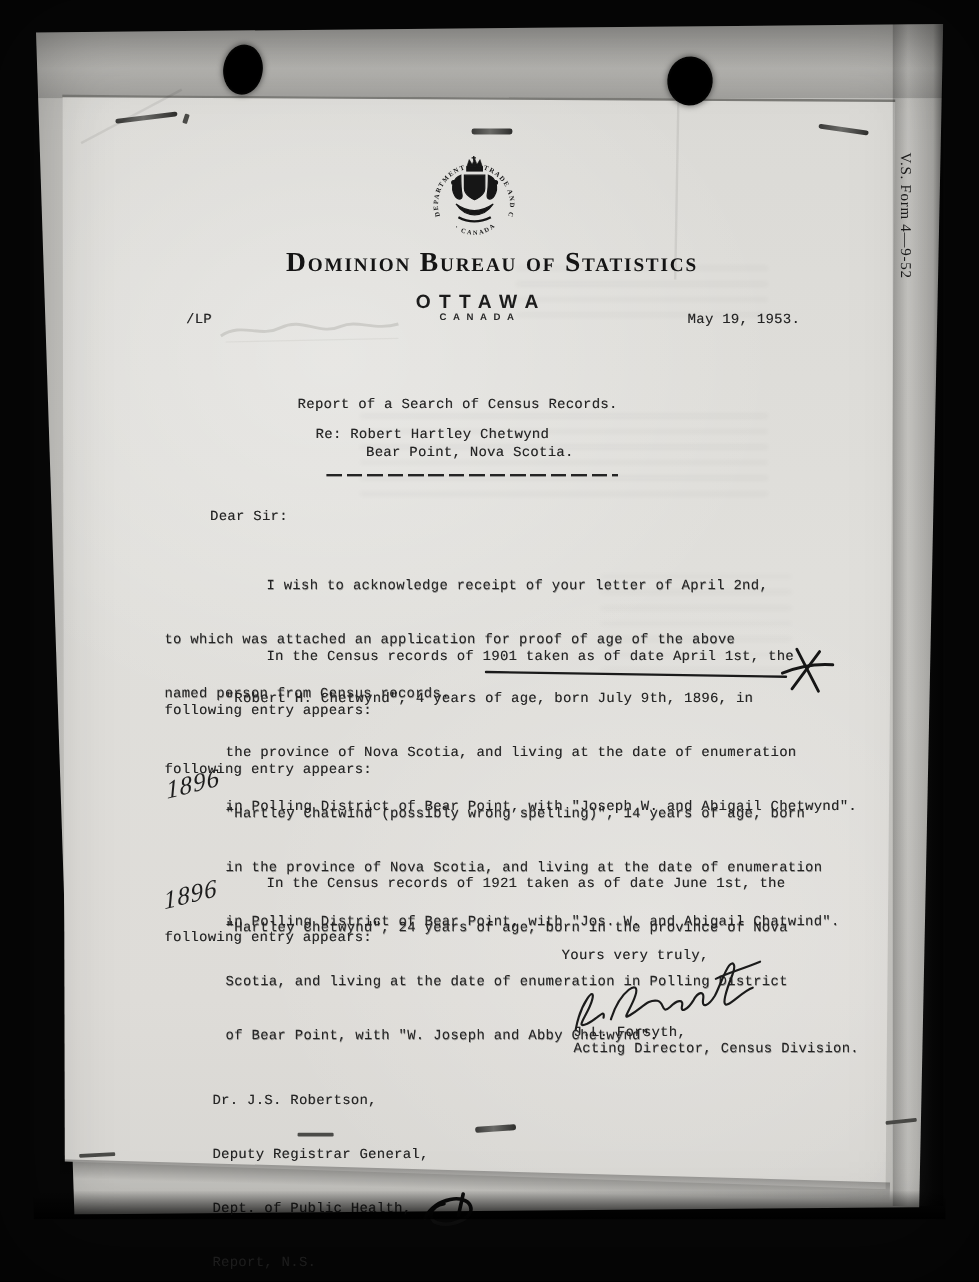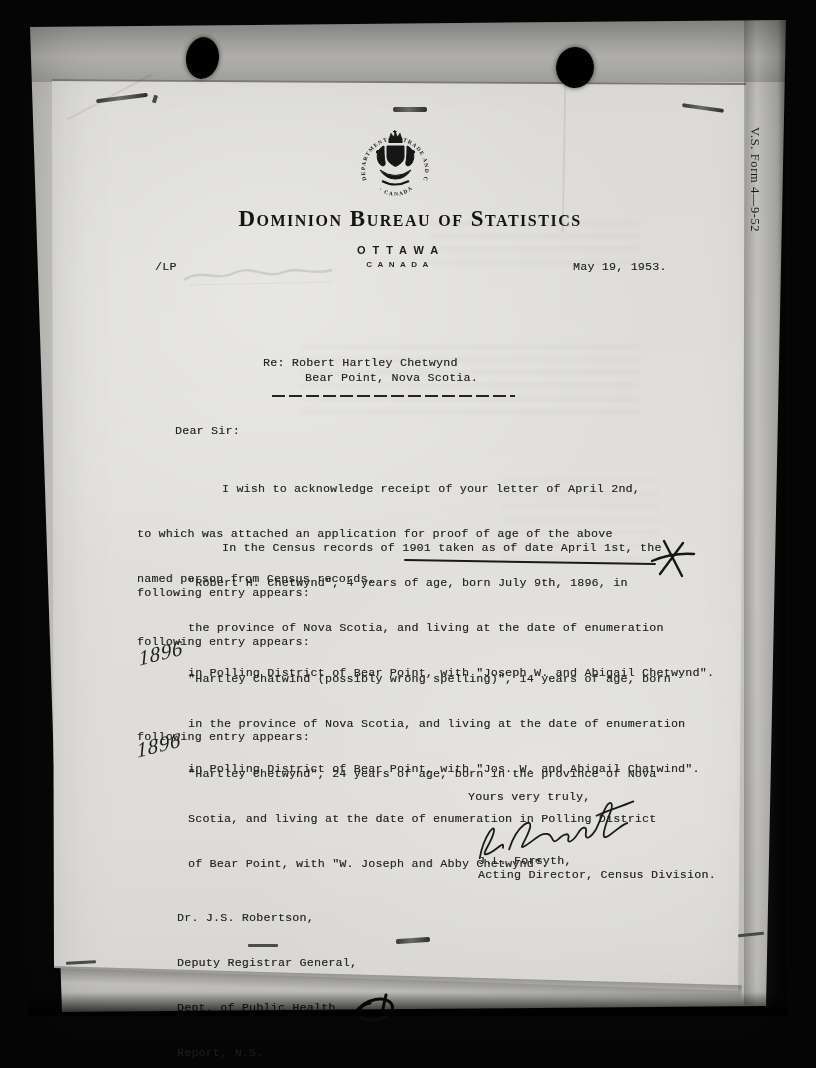--- a/index.html
+++ b/index.html
@@ -41,21 +41,21 @@
     background:repeating-linear-gradient(0deg,rgba(20,20,20,.55) 0 3px,transparent 3px 13px);}
   
   .typed{position:absolute;color:#242424;font-size:11.6px;line-height:15px;letter-spacing:.25px;
     white-space:pre;text-shadow:.3px .3px .4px rgba(25,25,25,.4);}
   .indent-first{padding-left:85px;}
   
   .bureau-name{position:absolute;left:210px;top:206px;width:400px;text-align:center;
     font-family:"Liberation Serif","DejaVu Serif",serif;font-variant:small-caps;
     font-size:23px;font-weight:600;letter-spacing:1.5px;color:#141414;}
   .city{position:absolute;left:315px;top:244px;width:165px;text-align:center;
-    font-family:"Liberation Sans",sans-serif;font-size:11px;font-weight:700;letter-spacing:7px;color:#1c1c1c;text-indent:7px;}
+    font-family:"Liberation Sans",sans-serif;font-size:16px;font-weight:700;letter-spacing:7px;color:#1c1c1c;text-indent:7px;}
   .country{position:absolute;left:330px;top:260px;width:135px;text-align:center;
     font-family:"Liberation Sans",sans-serif;font-size:8px;font-weight:700;letter-spacing:5.5px;color:#2a2a2a;text-indent:5px;}
   .seal{position:absolute;left:356px;top:122px;}
   
   .divider{position:absolute;left:272px;top:395px;width:243px;height:2px;
     background:repeating-linear-gradient(90deg,#242424 0 13px,transparent 13px 17px);}
   
   .hand-year{position:absolute;font-family:"Liberation Serif","DejaVu Serif",serif;font-style:italic;
     font-size:21px;color:#1d1d1d;transform:rotate(-14deg) skewX(-10deg);letter-spacing:1px;}
   .ink-underline{position:absolute;left:404px;top:561px;width:252px;height:2px;background:#1a1a1a;
@@ -124,20 +124,21 @@
         <circle cx="57" cy="30" r="1.6"></circle>
     </g>
   </svg>
   <div class="bureau-name">Dominion Bureau of Statistics</div>
   <div class="city">OTTAWA</div>
   <div class="country">CANADA</div>
 
   <div class="typed" style="left:155px;top:259px;">/LP</div>
   <div class="typed" style="left:573px;top:259px;">May 19, 1953.</div>
 
+  <div class="typed" style="left:248px;top:330px;">Report of a Search of Census Records.</div>
   <div class="typed" style="left:263px;top:355px;">Re: Robert Hartley Chetwynd</div>
   <div class="typed" style="left:305px;top:370px;text-align:center;">Bear Point, Nova Scotia.</div>
   <div class="divider"></div>
 
   <div class="typed" style="left:175px;top:423px;">Dear Sir:</div>
 
   <div class="typed" style="left:137px;top:451px;">
     <div class="indent-first">I wish to acknowledge receipt of your letter of April 2nd,</div>
     <div>to which was attached an application for proof of age of the above</div>
     <div>named person from Census records.</div>
@@ -158,20 +159,21 @@
     <div>following entry appears:</div>
   </div>
 
   <div class="typed" style="left:188px;top:641px;">
     <div>"Hartley Chatwind (possibly wrong spelling)", 14 years of age, born</div>
     <div>in the province of Nova Scotia, and living at the date of enumeration</div>
     <div>in Polling District of Bear Point, with "Jos. W. and Abigail Chatwind".</div>
   </div>
 
   <div class="typed" style="left:137px;top:699px;">
+    <div class="indent-first">In the Census records of 1921 taken as of date June 1st, the</div>
     <div>following entry appears:</div>
   </div>
 
   <div class="typed" style="left:188px;top:736px;">
     <div>"Hartley Chetwynd", 24 years of age, born in the province of Nova</div>
     <div>Scotia, and living at the date of enumeration in Polling District</div>
     <div>of Bear Point, with "W. Joseph and Abby Chetwynd".</div>
   </div>
 
   <div class="ink-underline"></div>

